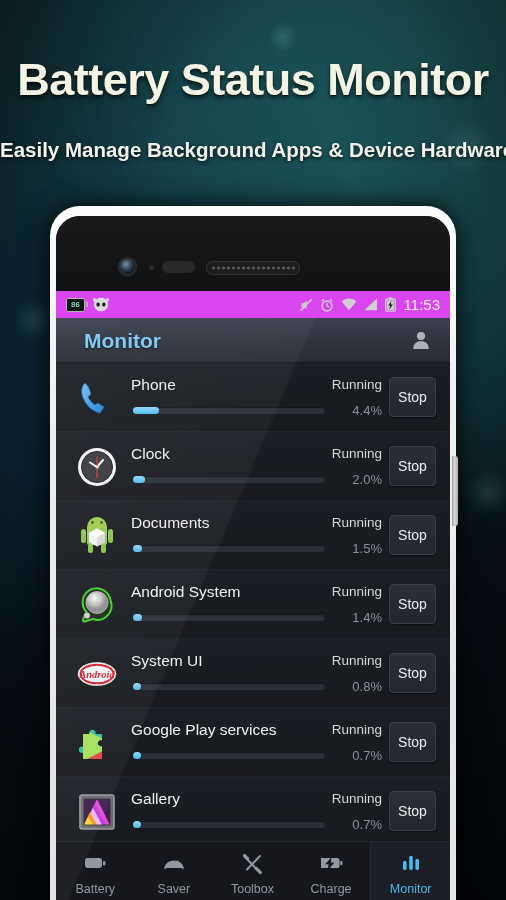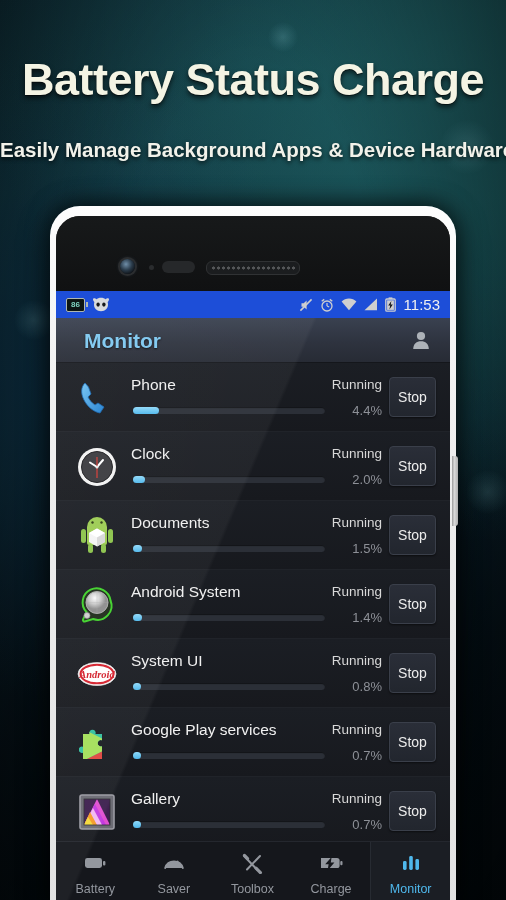--- a/index.html
+++ b/index.html
@@ -127,21 +127,21 @@
     left: 4px; top: 4px;
     width: 84px; height: 4px;
     background-image: radial-gradient(circle, #545658 45%, rgba(0,0,0,0) 50%);
     background-size: 5px 4px;
   }
   
   #statusbar {
     position: absolute;
     left: 0; top: 75px;
     width: 394px; height: 27px;
-    background: #1d4ed8;
+    background: #d946ef;
     color: #e6e6e6;
   }
   .sb-left {
     position: absolute; left: 10px; top: 0;
     height: 27px; display: flex; align-items: center; gap: 7px;
   }
   .sb-right {
     position: absolute; right: 10px; top: 0;
     height: 27px; display: flex; align-items: center; gap: 7px;
   }
@@ -302,21 +302,21 @@
 
 <div id="stage">
 
   <div class="bg-base"></div>
   <div class="bokeh" style="left:268px;top:22px;width:30px;height:30px;"></div>
   <div class="bokeh" style="left:440px;top:120px;width:54px;height:54px;"></div>
   <div class="bokeh" style="left:14px;top:300px;width:40px;height:40px;"></div>
   <div class="bokeh" style="left:466px;top:470px;width:44px;height:44px;"></div>
   <div class="bg-vignette"></div>
 
-  <div class="promo-title">Battery Status Charge</div>
+  <div class="promo-title">Battery Status Monitor</div>
   <div class="promo-sub">Easily Manage Background Apps &amp; Device Hardware</div>
 
   <div id="phone">
     <div class="side-btn" style="left:402px;top:250px;height:70px;"></div>
     <div id="phone-inner">
 
       <div id="bezel-top">
         <div class="front-cam"></div>
         <div class="front-sensor"></div>
         <div class="front-sensor2"></div>

